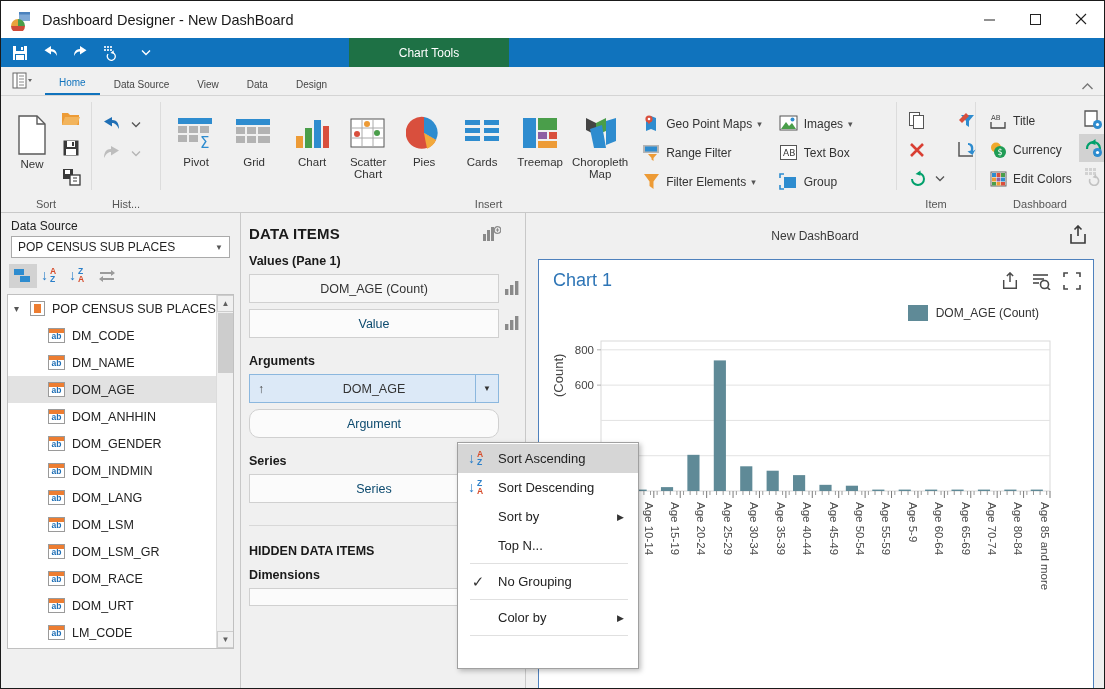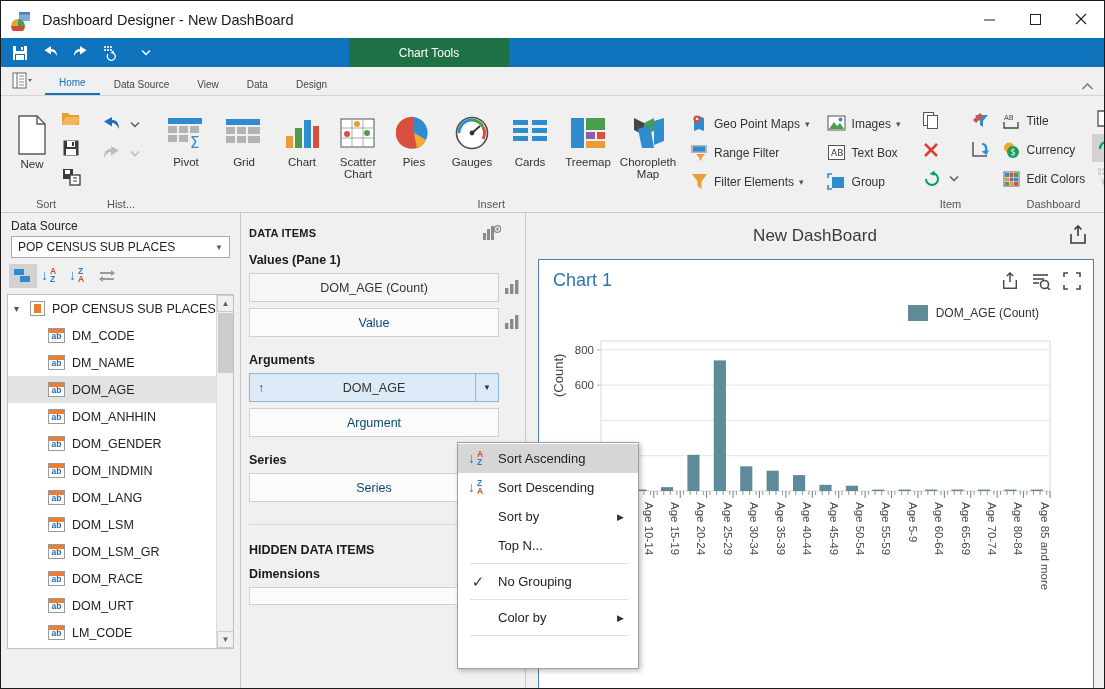--- a/index.html
+++ b/index.html
@@ -75,36 +75,36 @@
   .tblicon { width:15px; height:15px; border:1px solid #9a9a9a; background:#fff; margin-right:7px; position:relative; flex:none;}
   .tblicon:before{content:"";position:absolute;left:3px;top:2px;right:3px;bottom:2px;background:#ed7d31;}
   .vscroll { position:absolute; right:0px; top:0; width:17px; height:100%; background:#f0f0f0; border-left:1px solid #dcdcdc;}
   .vs-arrow { width:17px; height:17px; background:#f0f0f0; display:flex;align-items:center;justify-content:center;
               color:#606060; font-size:8px; border:1px solid #cdcdcd;}
   .vs-thumb { position:absolute; left:1px; width:15px; background:#cdcdcd; }
 
   
   .dipanel { width:285px; background:#f0f0f0; border-right:1px solid #c8c8c8; position:relative; padding:0 0 0 0; }
   .dihead { display:flex; align-items:center; justify-content:space-between; padding:12px 24px 2px 8px; }
-  .dititle { font-size:11px; font-weight:bold; color:#1a1a1a; letter-spacing:.2px;}
+  .dititle { font-size:15px; font-weight:bold; color:#1a1a1a; letter-spacing:.2px;}
   .sechead { font-size:12.5px; font-weight:bold; color:#1a1a1a; padding:10px 0 6px 8px;}
   .ditem { margin:0 26px 6px 8px; height:29px; background:#f6f6f6; border:1px solid #d0d0d0;
            display:flex; align-items:center; justify-content:center; font-size:12.5px; color:#333; position:relative; cursor:default;}
   .ditem.placeholder { color:#0c4a6e; }
   .ditem.active { background:#dce9f7; border:1px solid #8bb7de; }
   .ditem .lead { position:absolute; left:8px; color:#444; font-size:12px;}
   .ditem .dd { position:absolute; right:-1px; top:-1px; bottom:-1px; width:24px; background:#dce9f7;
                border:1px solid #8bb7de; display:flex; align-items:center; justify-content:center; font-size:8px; color:#333;}
   .miniglyph { position:absolute; right:-22px; top:6px; }
   .divider { height:1px; background:#d8d8d8; margin:10px 8px 0 8px;}
 
   
   .surface { flex:1; background:#f0f0f0; position:relative; }
   .dbheader { height:46px; display:flex; align-items:center; justify-content:center; position:relative;}
-  .dbtitle { font-size:17px; color:#3a3a3a; }
+  .dbtitle { font-size:12px; color:#3a3a3a; }
   .dbexport { position:absolute; right:16px; top:12px; cursor:default;}
   .chartbox { position:absolute; left:12px; right:10px; top:46px; bottom:0; background:#fff; border:1px solid #4f81bd; }
   .chart-hdr { display:flex; align-items:center; justify-content:space-between; padding:10px 12px 0 14px;}
   .chart-name { font-size:18px; color:#2e75b6;}
   .chart-tools { display:flex; gap:12px; }
   .legend { display:flex; align-items:center; justify-content:flex-end; padding:14px 54px 0 0; font-size:12px; color:#333;}
   .legend .swatch { width:20px; height:16px; margin-right:8px; }
   .plotwrap { position:relative; margin:8px 0 0 0; height:300px; }
 
   
@@ -376,33 +376,20 @@
           <span class="bglyph">
             <svg width="36" height="36" viewBox="0 0 36 36">
               <path d="M18 18 L18 2 A16 16 0 1 0 30 25 Z" fill="#d94f3d"></path>
               <path d="M18 18 L30 25 A16 16 0 0 0 18 2 Z" fill="#2e8ccf"></path>
               <path d="M18 18 L30 25 A16 16 0 0 1 21 33.7 Z" fill="#f2a93b"></path>
             </svg>
           </span>
           <span class="blabel">Pies</span>
         </div>
 
-        <div class="bigbtn">
-          <span class="bglyph">
-            <svg width="36" height="36" viewBox="0 0 36 36">
-              <circle cx="18" cy="18" r="15.5" fill="#fff" stroke="#4a4a4a" stroke-width="1.6"></circle>
-              <path d="M5 18 A13 13 0 0 1 18 5" fill="none" stroke="#2e8ccf" stroke-width="3"></path>
-              <path d="M18 5 A13 13 0 0 1 29 12" fill="none" stroke="#4a9e4a" stroke-width="3"></path>
-              <path d="M29 12 A13 13 0 0 1 29 24" fill="none" stroke="#d94f3d" stroke-width="3"></path>
-              <line x1="18" y1="18" x2="26" y2="11" stroke="#333" stroke-width="2"></line>
-              <circle cx="18" cy="18" r="2.4" fill="#333"></circle>
-            </svg>
-          </span>
-          <span class="blabel">Gauges</span>
-        </div>
 
         <div class="bigbtn">
           <span class="bglyph">
             <svg width="36" height="28" viewBox="0 0 36 28">
               <g fill="#2e8ccf">
                 <rect x="1" y="1" width="15" height="5"></rect>
                   <rect x="20" y="1" width="15" height="5"></rect>
                 <rect x="1" y="9" width="15" height="5"></rect>
                   <rect x="20" y="9" width="15" height="5"></rect>
                 <rect x="1" y="17" width="15" height="5"></rect>
@@ -809,21 +796,21 @@
             </svg>
         </span>
       </div>
 
       <div class="sechead">Arguments</div>
       <div class="ditem active">
         <span class="lead">↑</span>
         <span>DOM_AGE</span>
         <span class="dd">▼</span>
       </div>
-      <div class="ditem placeholder" style="background:#fbfbfb;">
+      <div class="ditem placeholder" style="background:#fbfbfb;border-radius:10px;">
         <span>Argument</span>
       </div>
 
       <div class="sechead">Series</div>
       <div class="ditem placeholder" style="background:#fbfbfb;">
         <span>Series</span>
       </div>
 
       <div class="divider" style="margin-top:22px;"></div>
 

